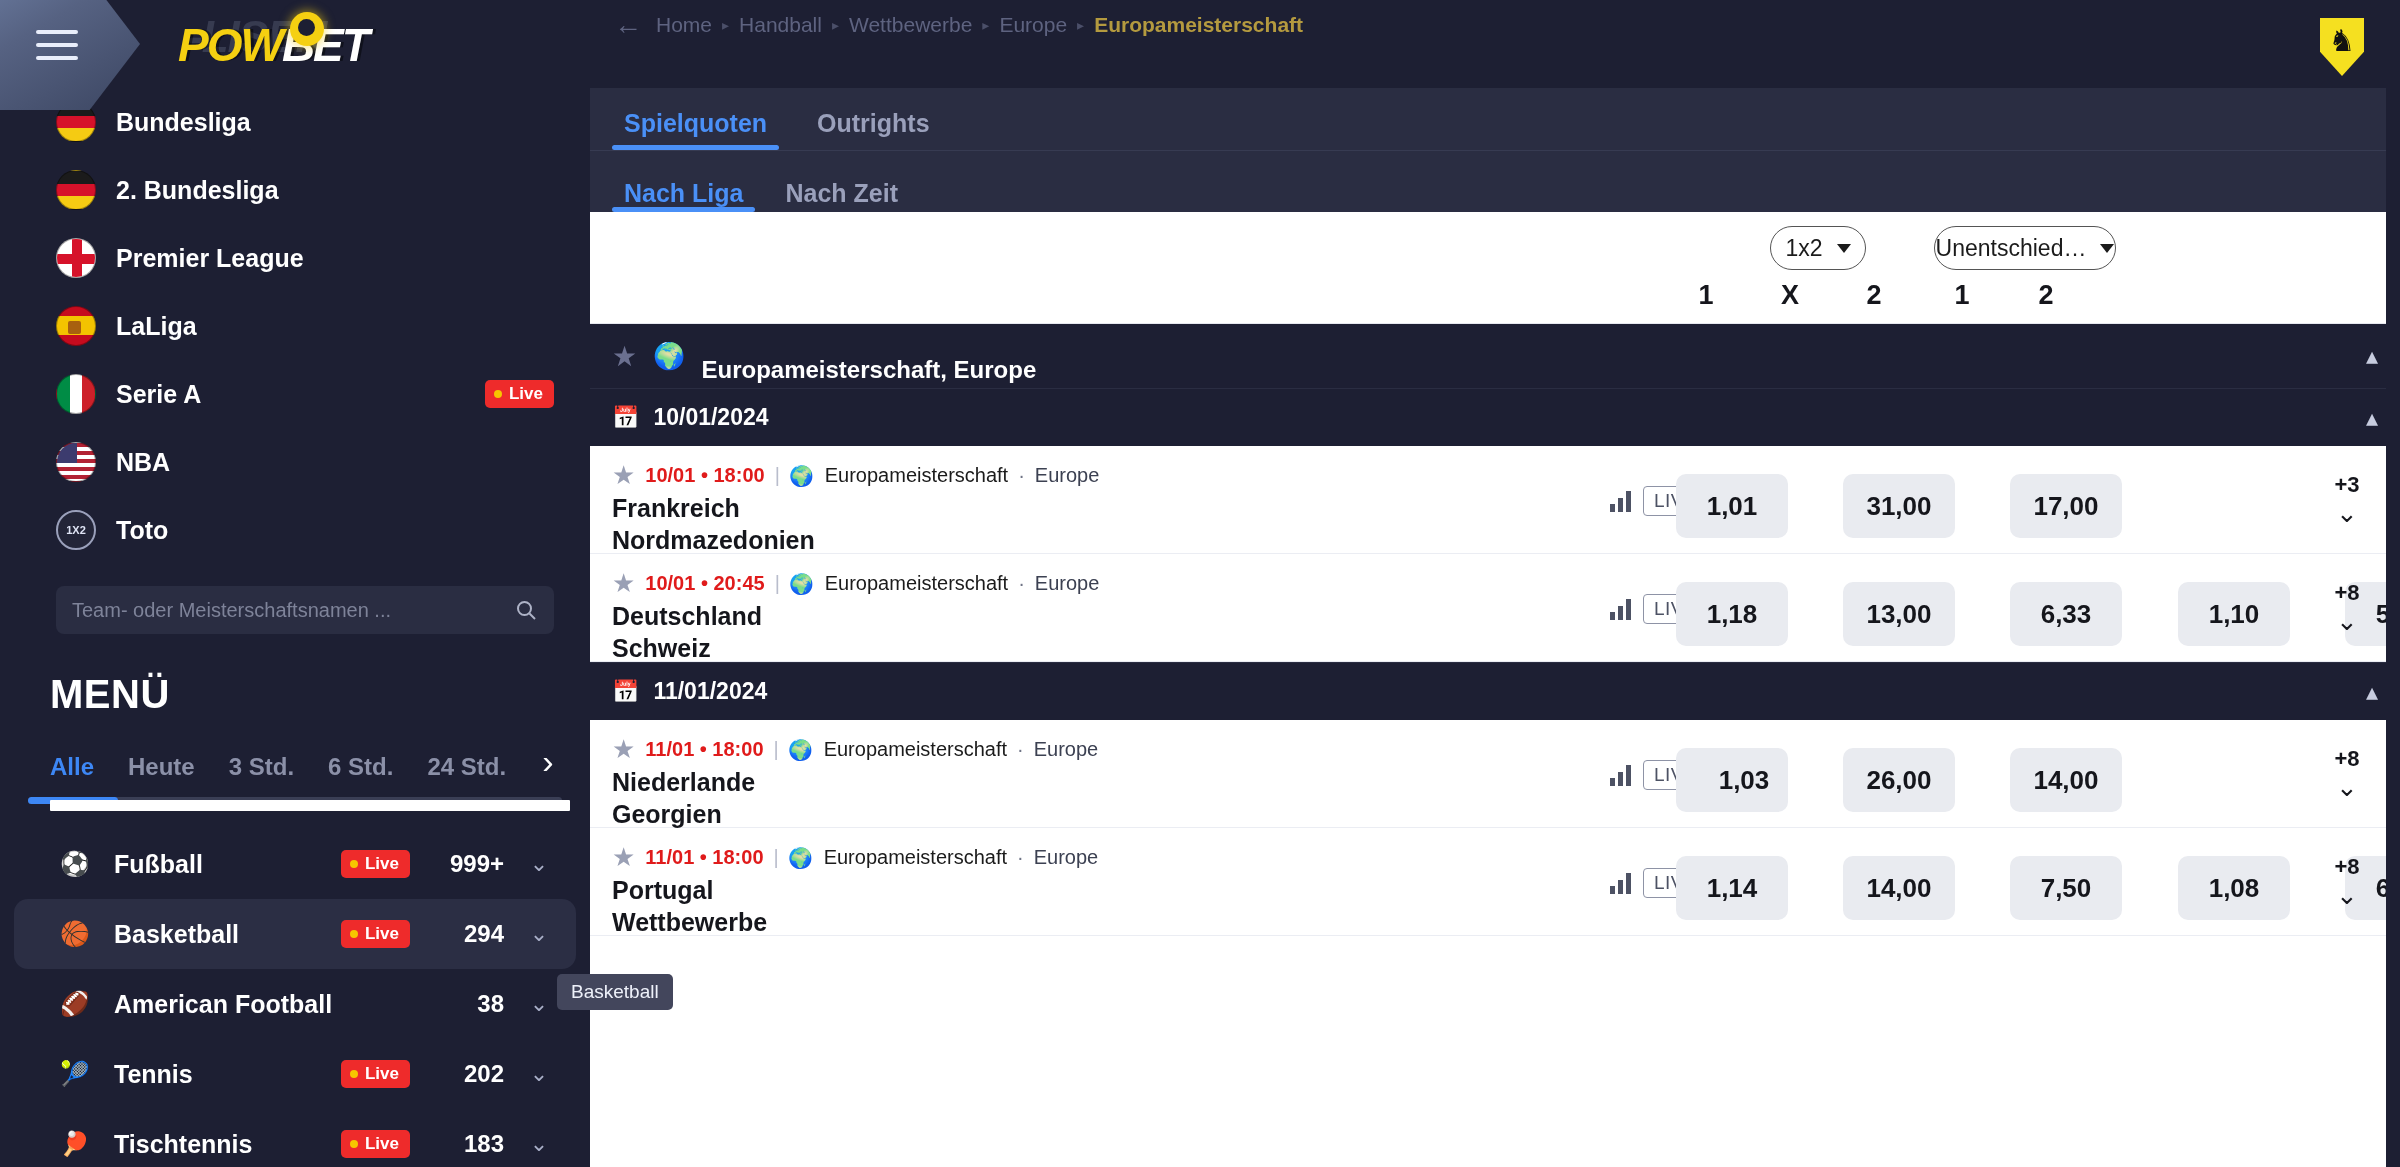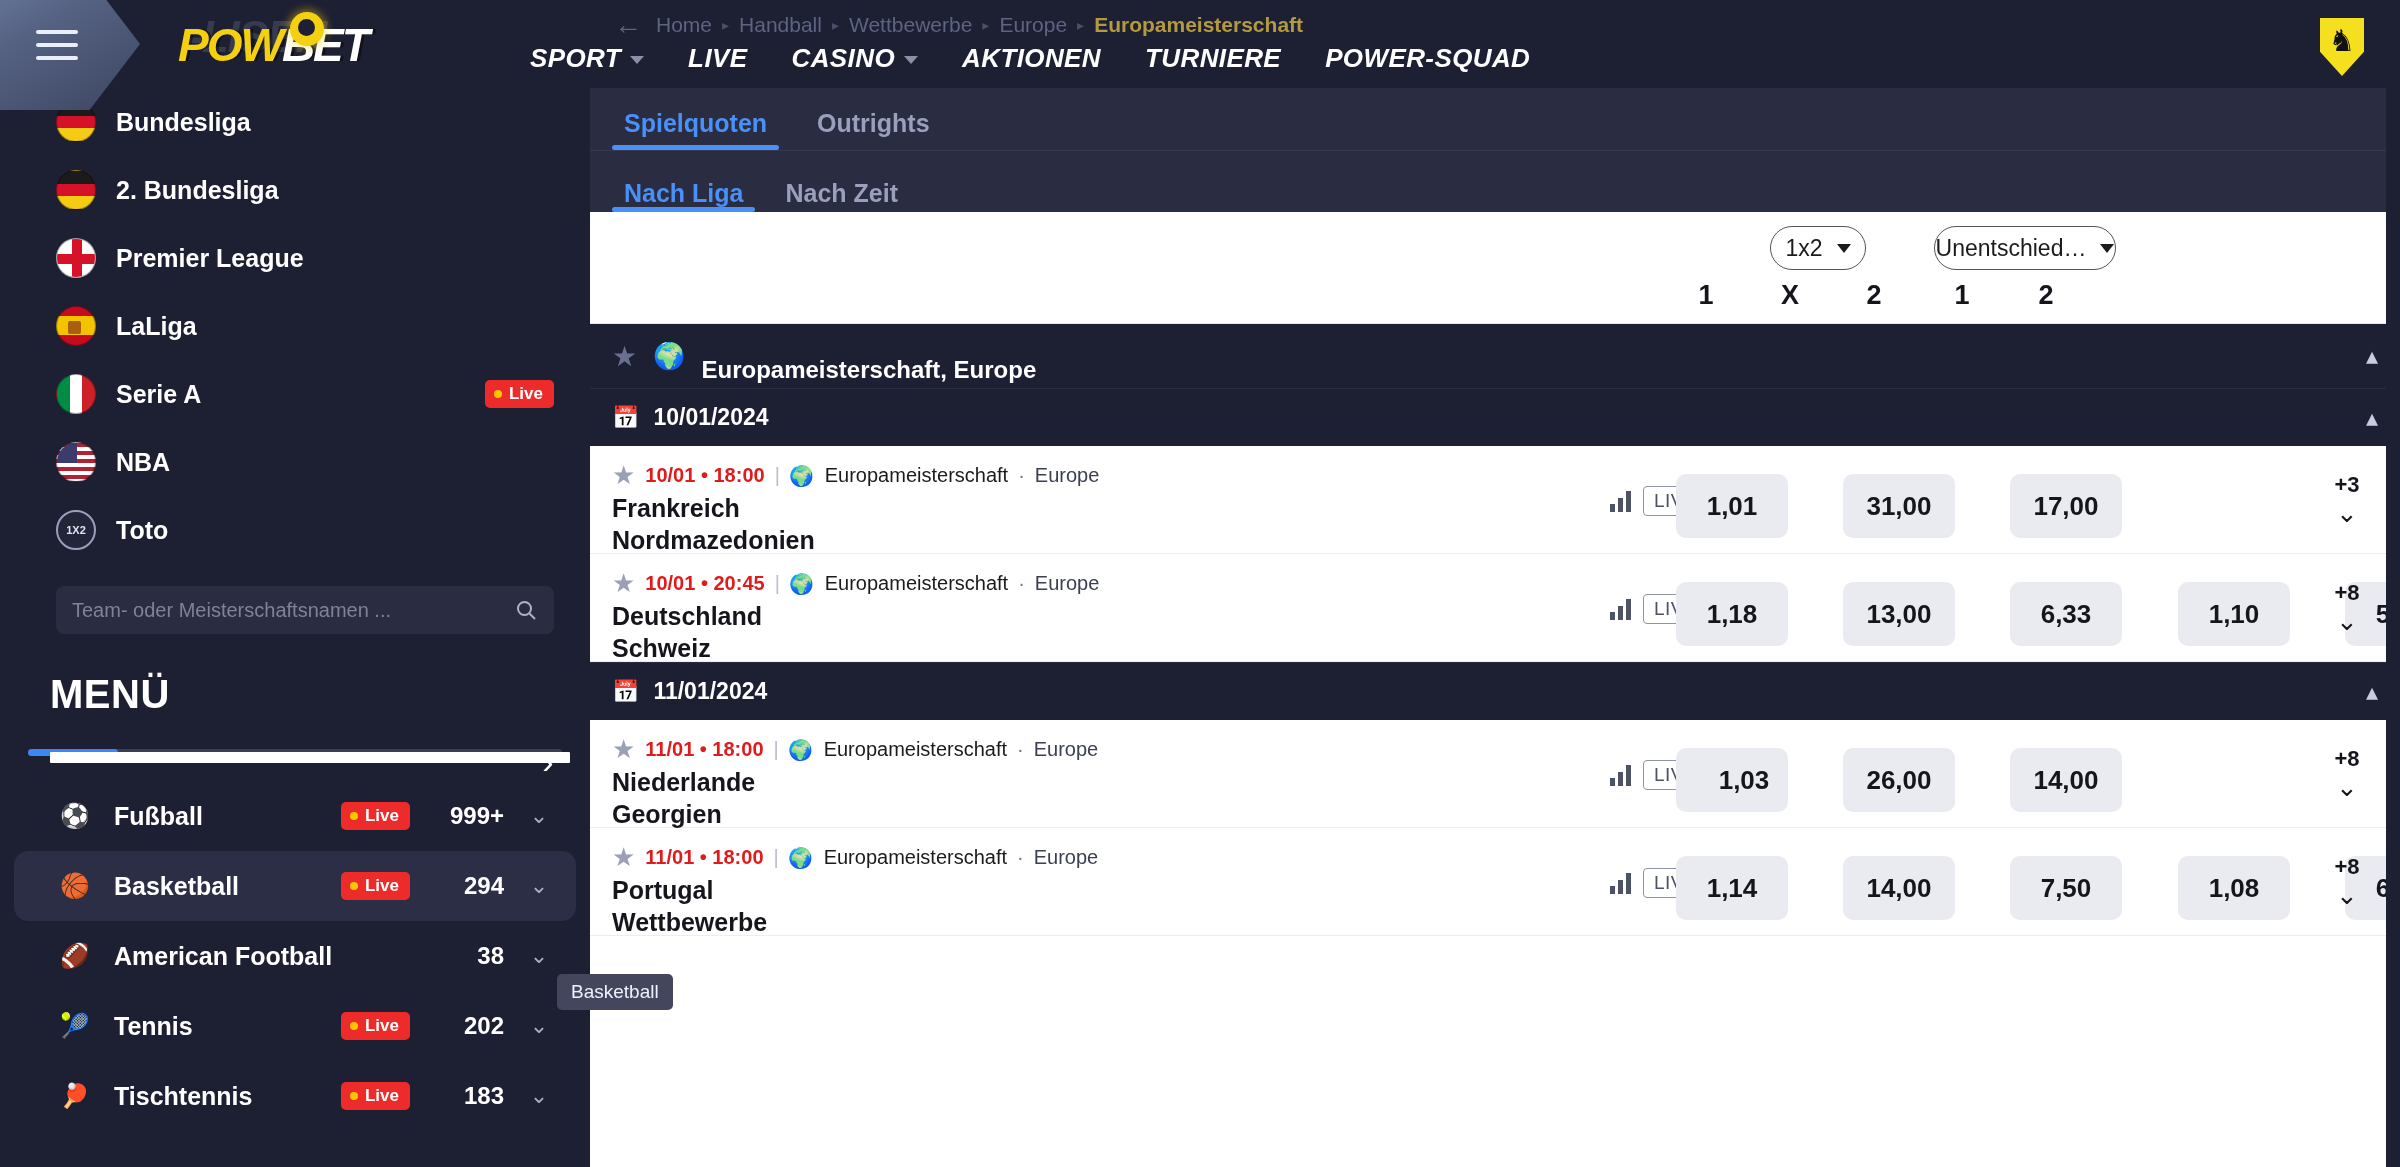--- a/index.html
+++ b/index.html
@@ -374,42 +374,20 @@
       <span class="sep">▸</span>
       <span class="crumb">Handball</span>
       <span class="sep">▸</span>
       <span class="crumb">Wettbewerbe</span>
       <span class="sep">▸</span>
       <span class="crumb">Europe</span>
       <span class="sep">▸</span>
       <span class="crumb current">Europameisterschaft</span>
     </div>
 
-    <div id="mainnav">
-      <div class="nav-item">
-        <span>SPORT</span>
-        <span class="caret"></span>
-      </div>
-      <div class="nav-item">
-        <span>LIVE</span>
-      </div>
-      <div class="nav-item">
-        <span>CASINO</span>
-        <span class="caret"></span>
-      </div>
-      <div class="nav-item">
-        <span>AKTIONEN</span>
-      </div>
-      <div class="nav-item">
-        <span>TURNIERE</span>
-      </div>
-      <div class="nav-item">
-        <span>POWER-SQUAD</span>
-      </div>
-    </div>
 
     <div id="ferrari">
       <div class="shield"></div>
       <div class="horse">♞</div>
     </div>
   </div>
 </div>
 
 <div id="sidebar">
   <div id="sidebar-scroll">
@@ -453,20 +431,27 @@
         <svg viewBox="0 0 24 24" width="24" height="24" fill="none" stroke="#aeb3c7" stroke-width="2">
           <circle cx="10.5" cy="10.5" r="6.5"></circle>
             <line x1="15.5" y1="15.5" x2="21" y2="21"></line>
         </svg>
       </span>
     </div>
 
     <div id="menu-title">MENÜ</div>
 
     <div id="time-filter-wrap">
+      <div id="time-filters">
+        <span class="tf active">Alle</span>
+        <span class="tf">Heute</span>
+        <span class="tf">3 Std.</span>
+        <span class="tf">6 Std.</span>
+        <span class="tf">24 Std.</span>
+      </div>
       <div id="tf-next">›</div>
       <div id="tf-scrollbar">
         <div class="track"></div>
         <div class="thumb"></div>
         <div class="chrome"></div>
       </div>
     </div>
 
     <div style="height:22px"></div>
 

